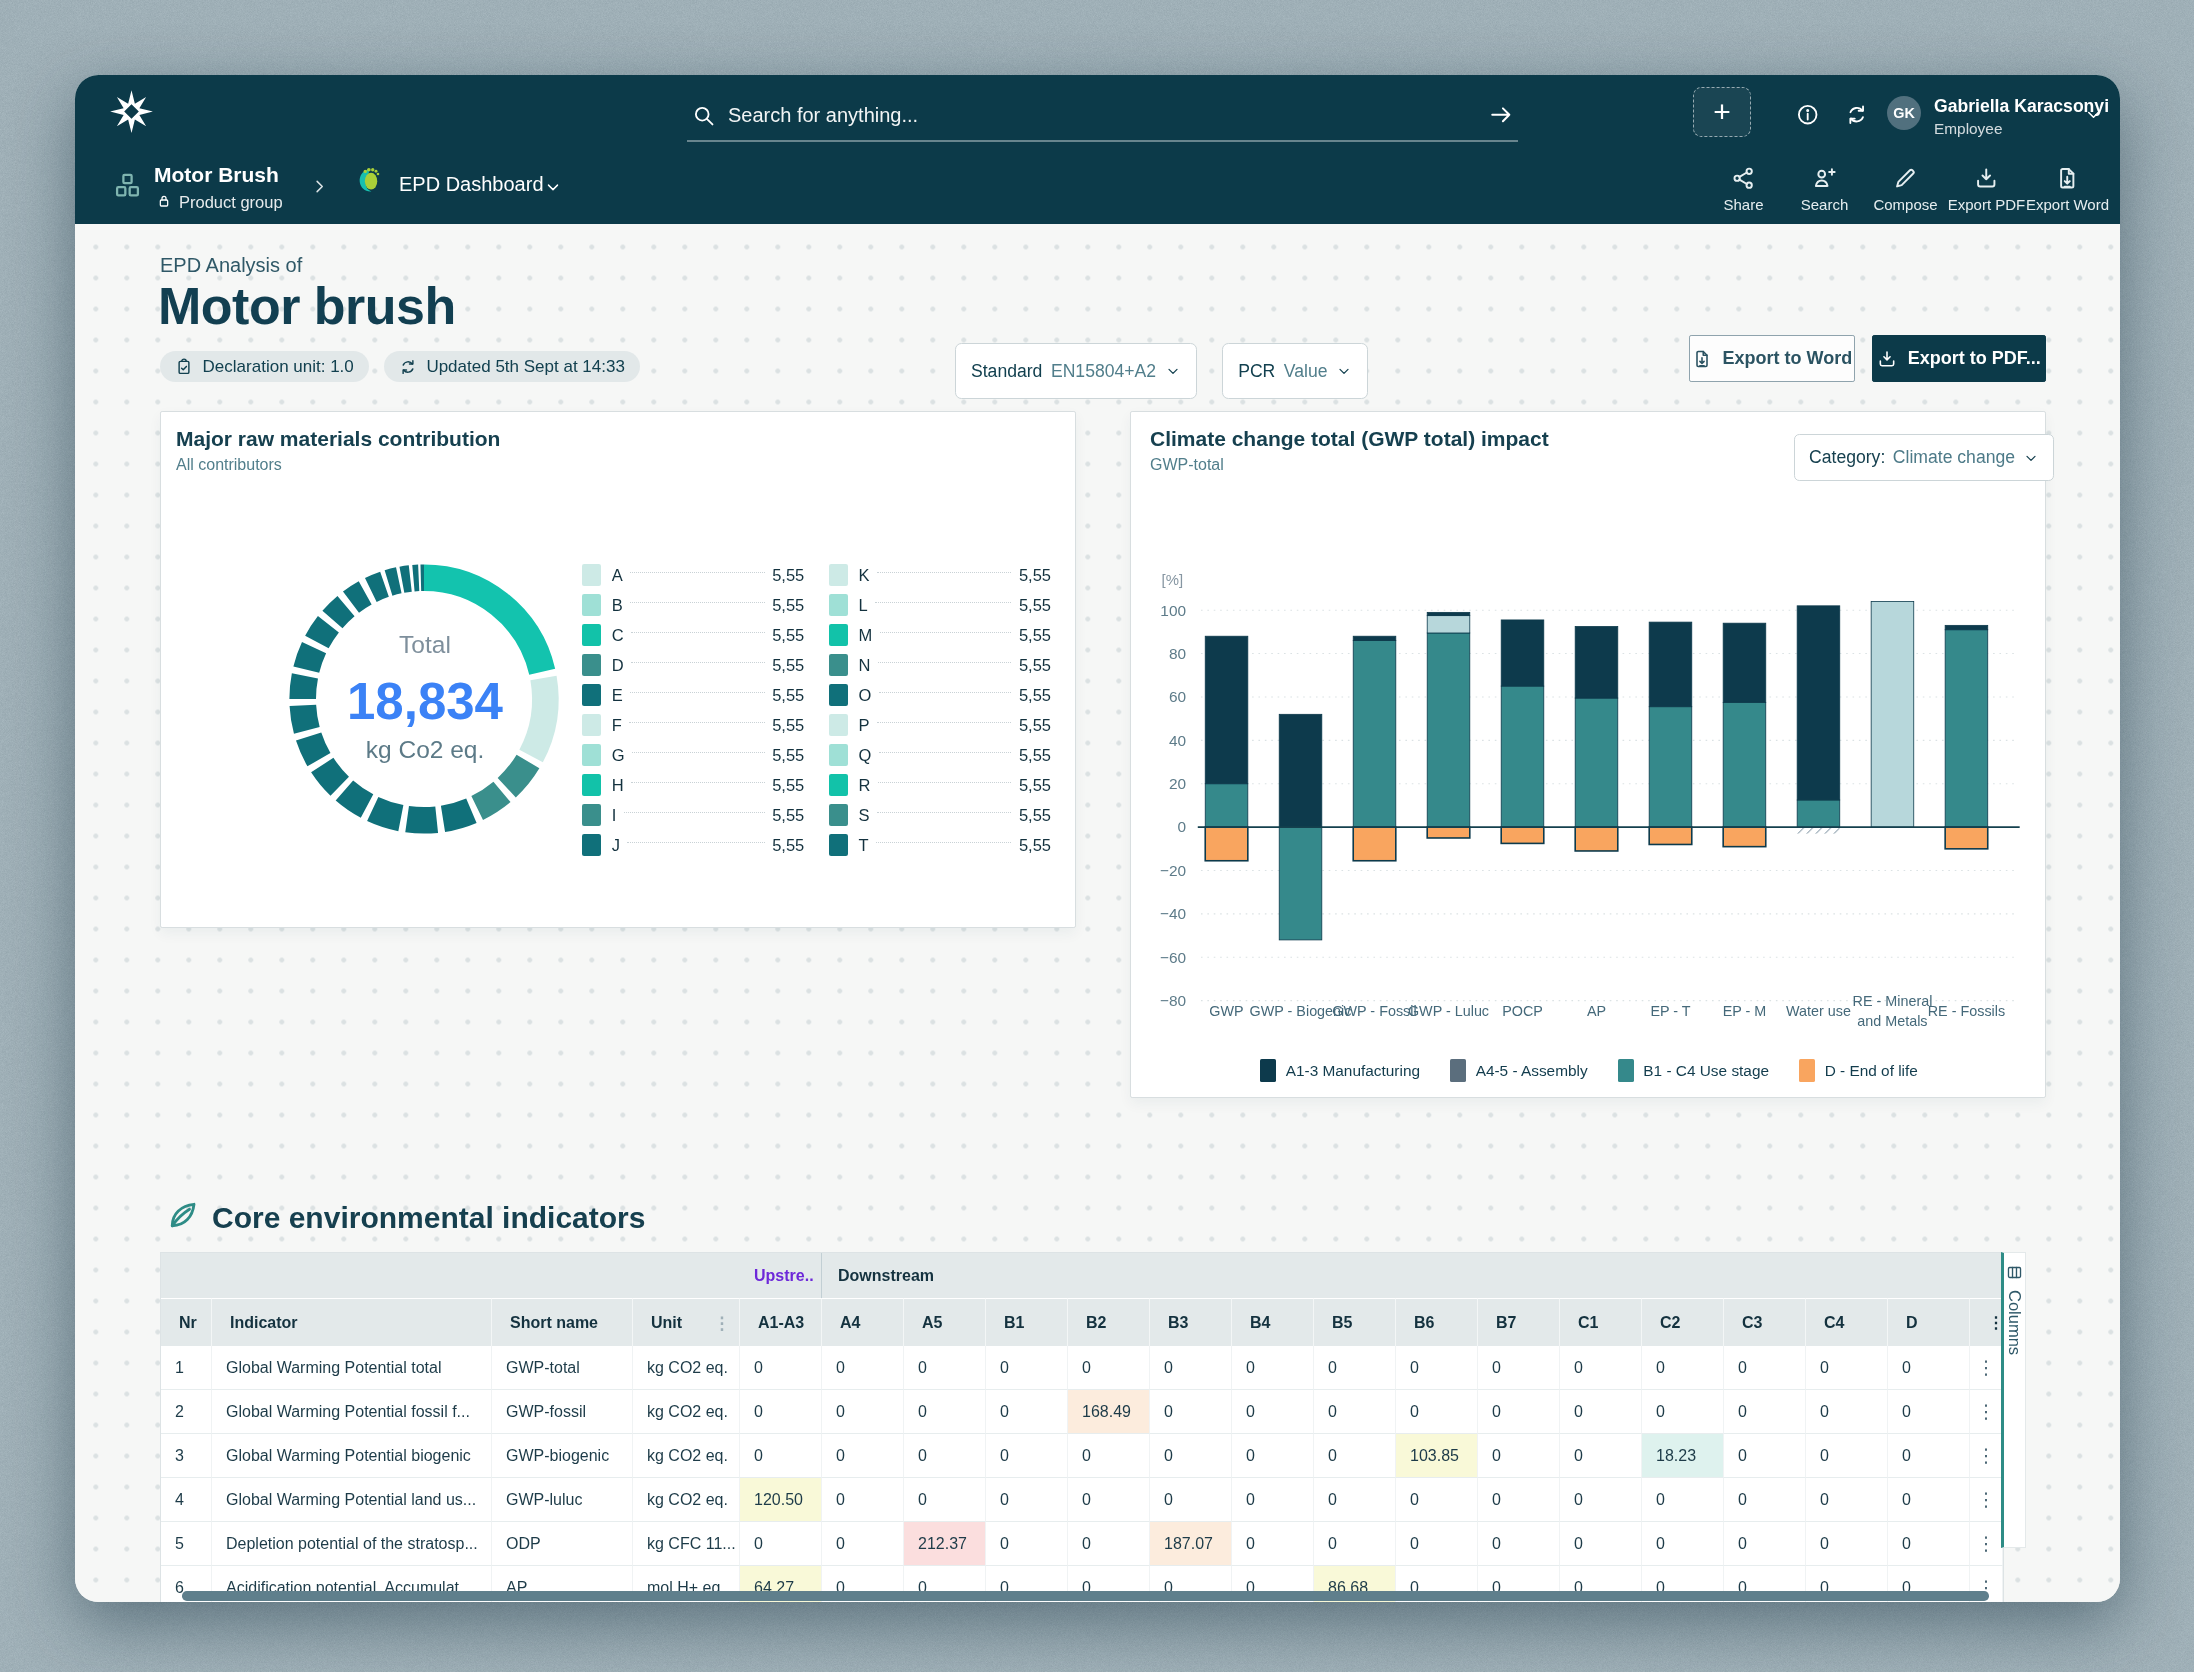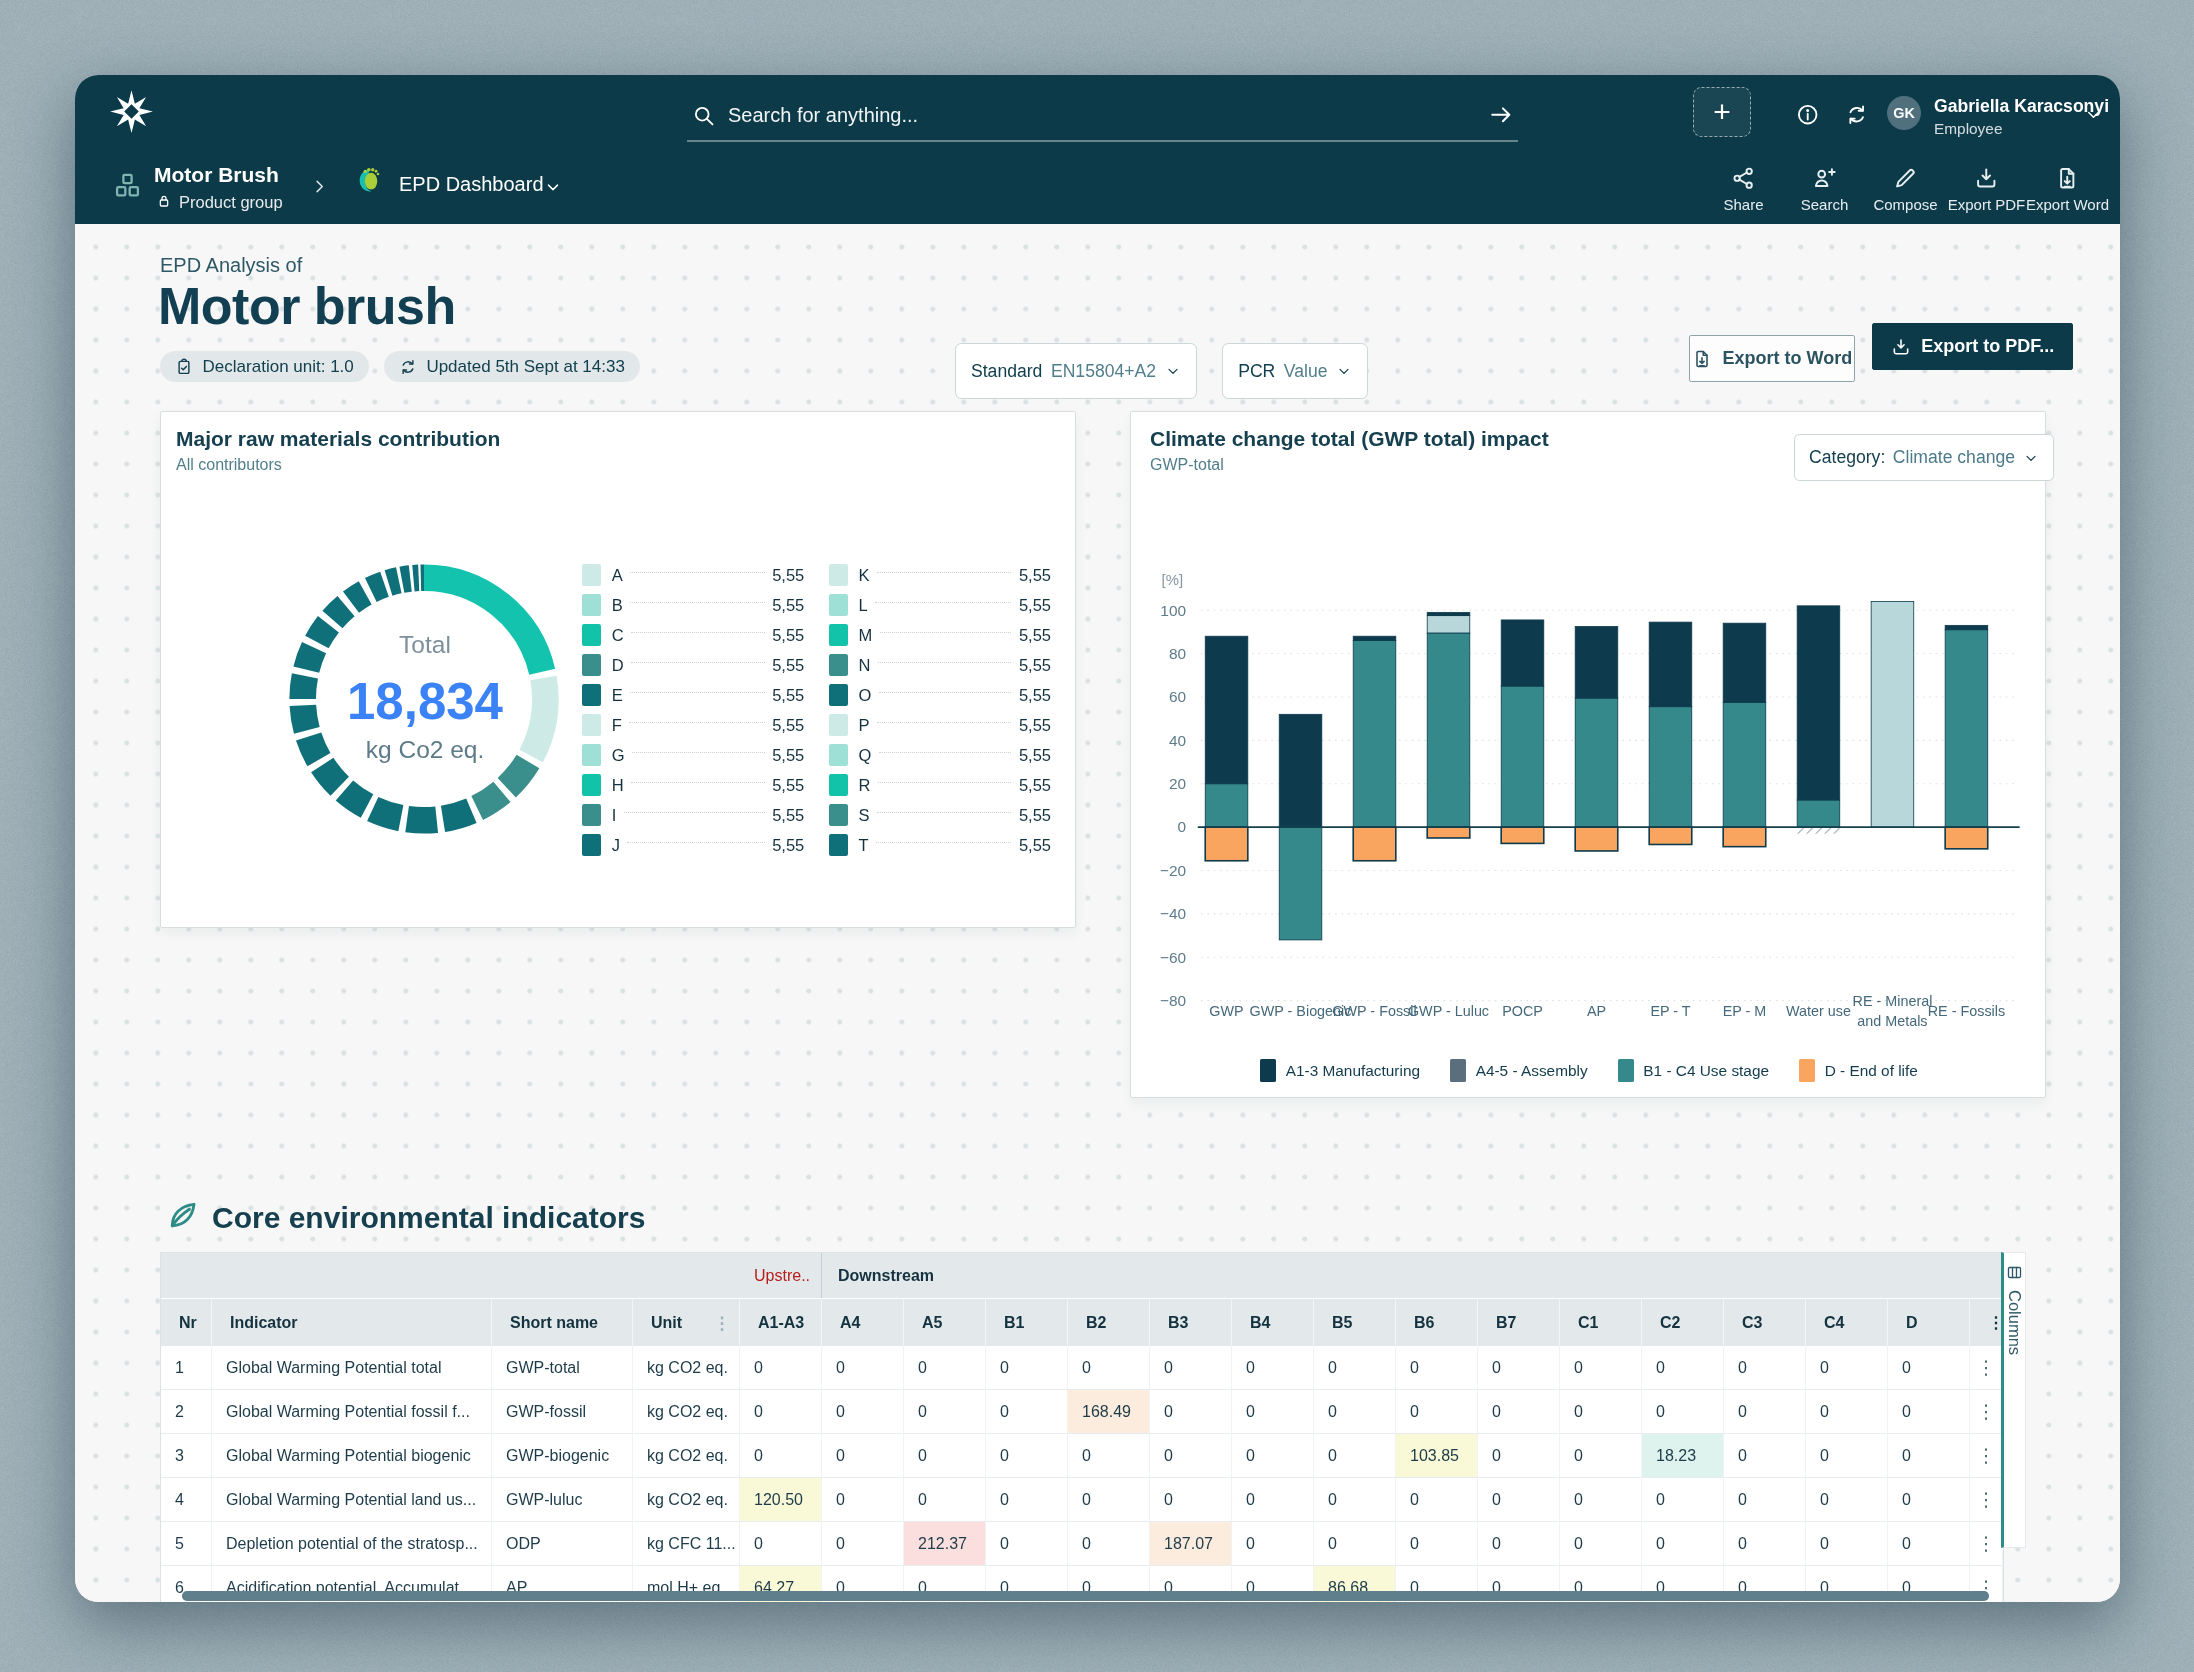--- a/index.html
+++ b/index.html
@@ -70,21 +70,21 @@
   .dropdown .ico{width:16px;height:16px;color:#16404f}
   #bar-legend{display:flex;justify-content:center;gap:30px}
   .bl-item{display:flex;align-items:center;gap:9.6px}
   .bl-sw{width:16px;height:23.4px;border-radius:1.6px}
   .bl-lab{font-size:15.4px;color:#123c4d;white-space:nowrap}
   
   .section-title{font-size:30px;font-weight:bold;color:#16404f}
   #epd-table{border-collapse:separate;border-spacing:0;table-layout:fixed;width:1841px;background:#fff;border:1.1px solid #dde3e5}
   #epd-table th,#epd-table td{overflow:hidden;white-space:nowrap}
   #epd-table .g th{height:45px;background:#e3e9ea}
-  #epd-table .gu{text-align:left;padding-left:14px;font-size:16px;font-weight:normal;color:#b91c1c;border-right:1.1px solid #c2cfd4}
+  #epd-table .gu{text-align:left;padding-left:14px;font-size:16px;font-weight:bold;color:#6d28d9;border-right:1.1px solid #c2cfd4}
   #epd-table .gd{text-align:left;padding-left:16px;font-size:16px;font-weight:bold;color:#14323f}
   #epd-table .h th{height:48px;background:#e3e9ea;border-top:1.6px solid #fff;border-right:1.6px solid #f3f6f6;
     font-size:16px;font-weight:bold;color:#14323f;text-align:left;padding-left:18px;position:relative}
   #epd-table td{height:44px;font-size:16px;color:#1d3b48;padding-left:14px;text-align:left;
     border-bottom:1.1px solid #e7edee;border-right:1.1px solid #f0f3f4;background:#fff}
   #epd-table td.yellow{background:#f9f9d8}
   #epd-table td.peach{background:#fcecdd}
   #epd-table td.red{background:#fbdede}
   #epd-table td.cyan{background:#def2ee}
   #epd-table .kb{text-align:center;padding-left:0;color:#4a6674;font-size:19px;cursor:pointer}
@@ -258,21 +258,21 @@
     </div>
 
   <div class="btn btn-outline abs" style="left:1614px;top:260px;width:166px;height:47px">
     <span class="ico" style="width:20px;height:20px"><svg viewBox="0 0 24 24" fill="none" stroke="currentColor" stroke-width="1.9" stroke-linecap="round" stroke-linejoin="round">
           <path d="M13.5 3H7.5A1.5 1.5 0 0 0 6 4.5v15A1.5 1.5 0 0 0 7.5 21h9a1.5 1.5 0 0 0 1.5-1.5V7.5z"></path>
           <path d="M13.5 3v4.5H18"></path>
           <path d="M12 10.5V17M9.5 14.8 12 17.3l2.5-2.5M9.5 20.2h5"></path>
         </svg></span>
     <span>Export to Word</span>
   </div>
-  <div class="btn btn-dark abs" style="left:1797px;top:248px;width:201px;height:47px">
+  <div class="btn btn-dark abs" style="left:1797px;top:260px;width:174px;height:47px">
     <span class="ico" style="width:20px;height:20px"><svg viewBox="0 0 24 24" fill="none" stroke="currentColor" stroke-width="1.9" stroke-linecap="round" stroke-linejoin="round">
           <path d="M12 3.5V13M8.3 9.3 12 13l3.7-3.7"></path>
           <path d="M4 14.5V18a2 2 0 0 0 2 2h12a2 2 0 0 0 2-2v-3.5"></path>
         </svg></span>
     <span>Export to PDF...</span>
   </div>
 
   <div class="card" style="left:85px;top:336px;width:916px;height:517px">
     <div class="card-title abs" style="left:15px;top:15px">Major raw materials contribution</div>
     <div class="card-sub abs" style="left:15px;top:44px">All contributors</div>

